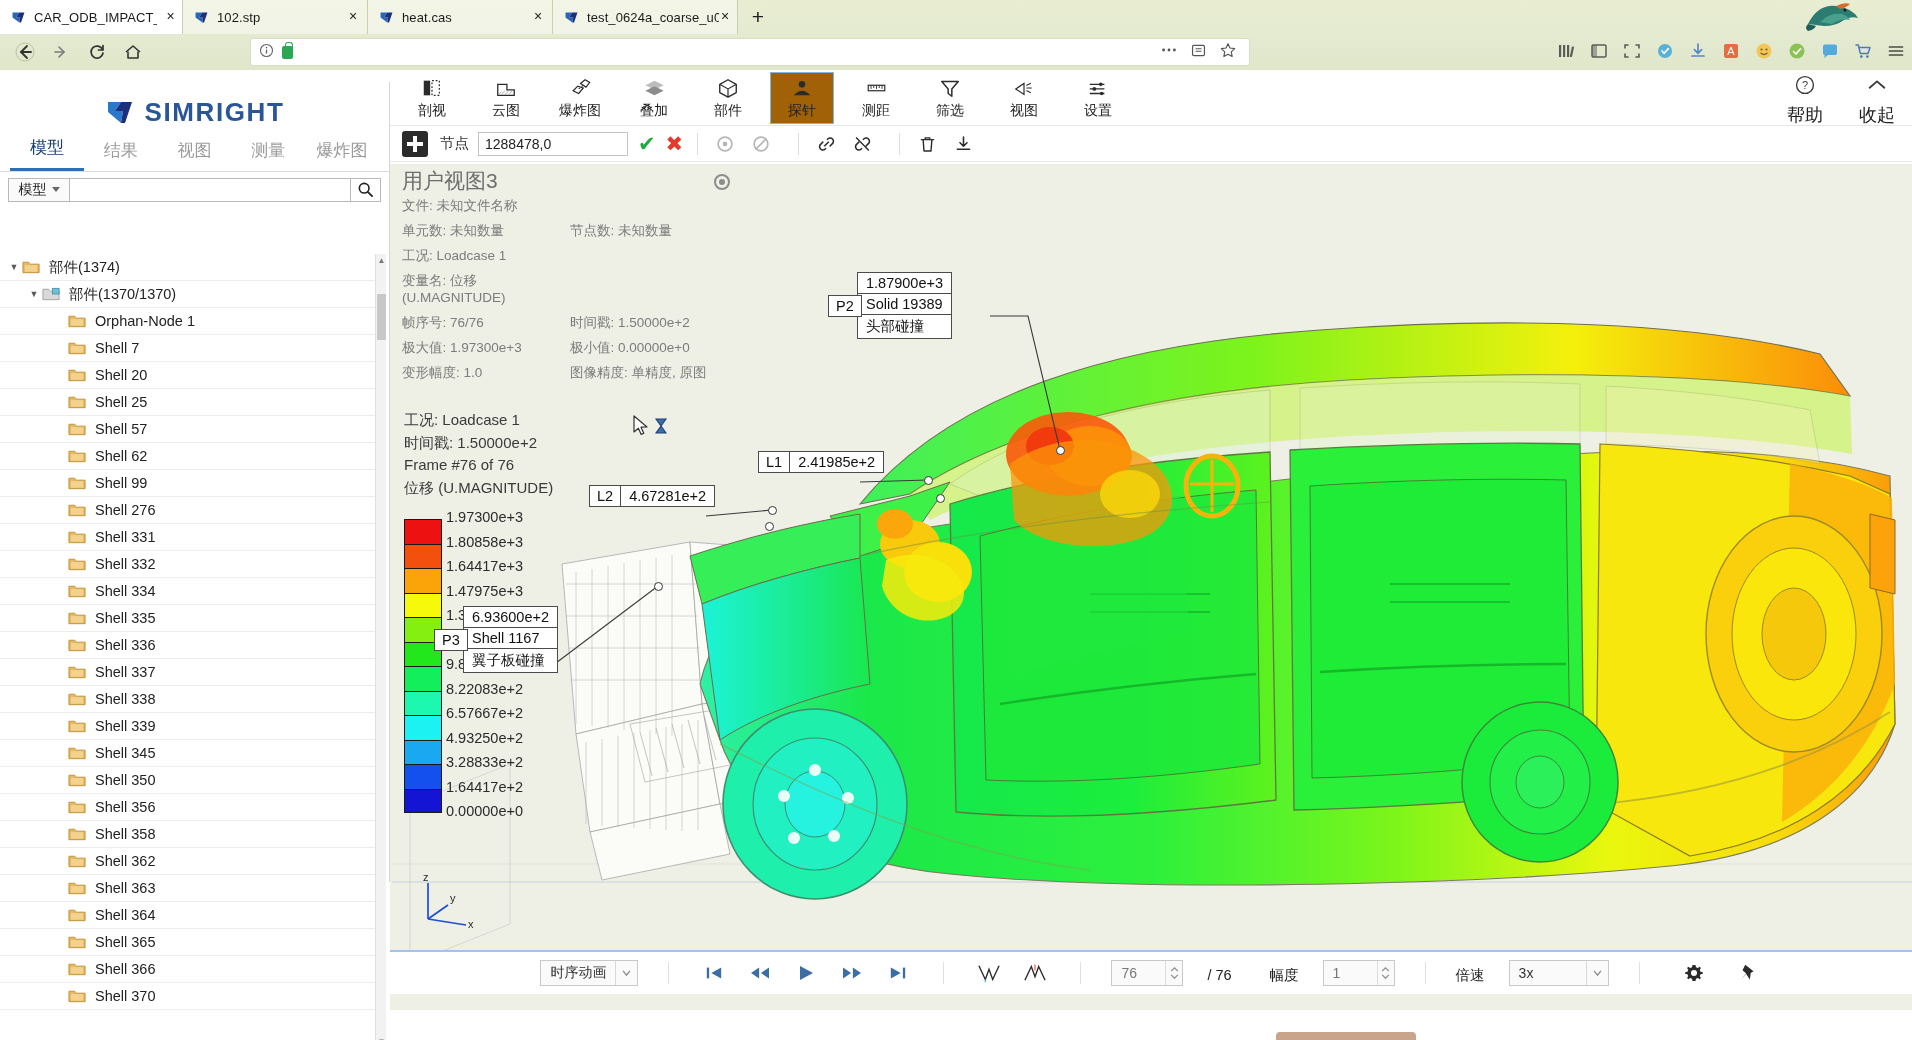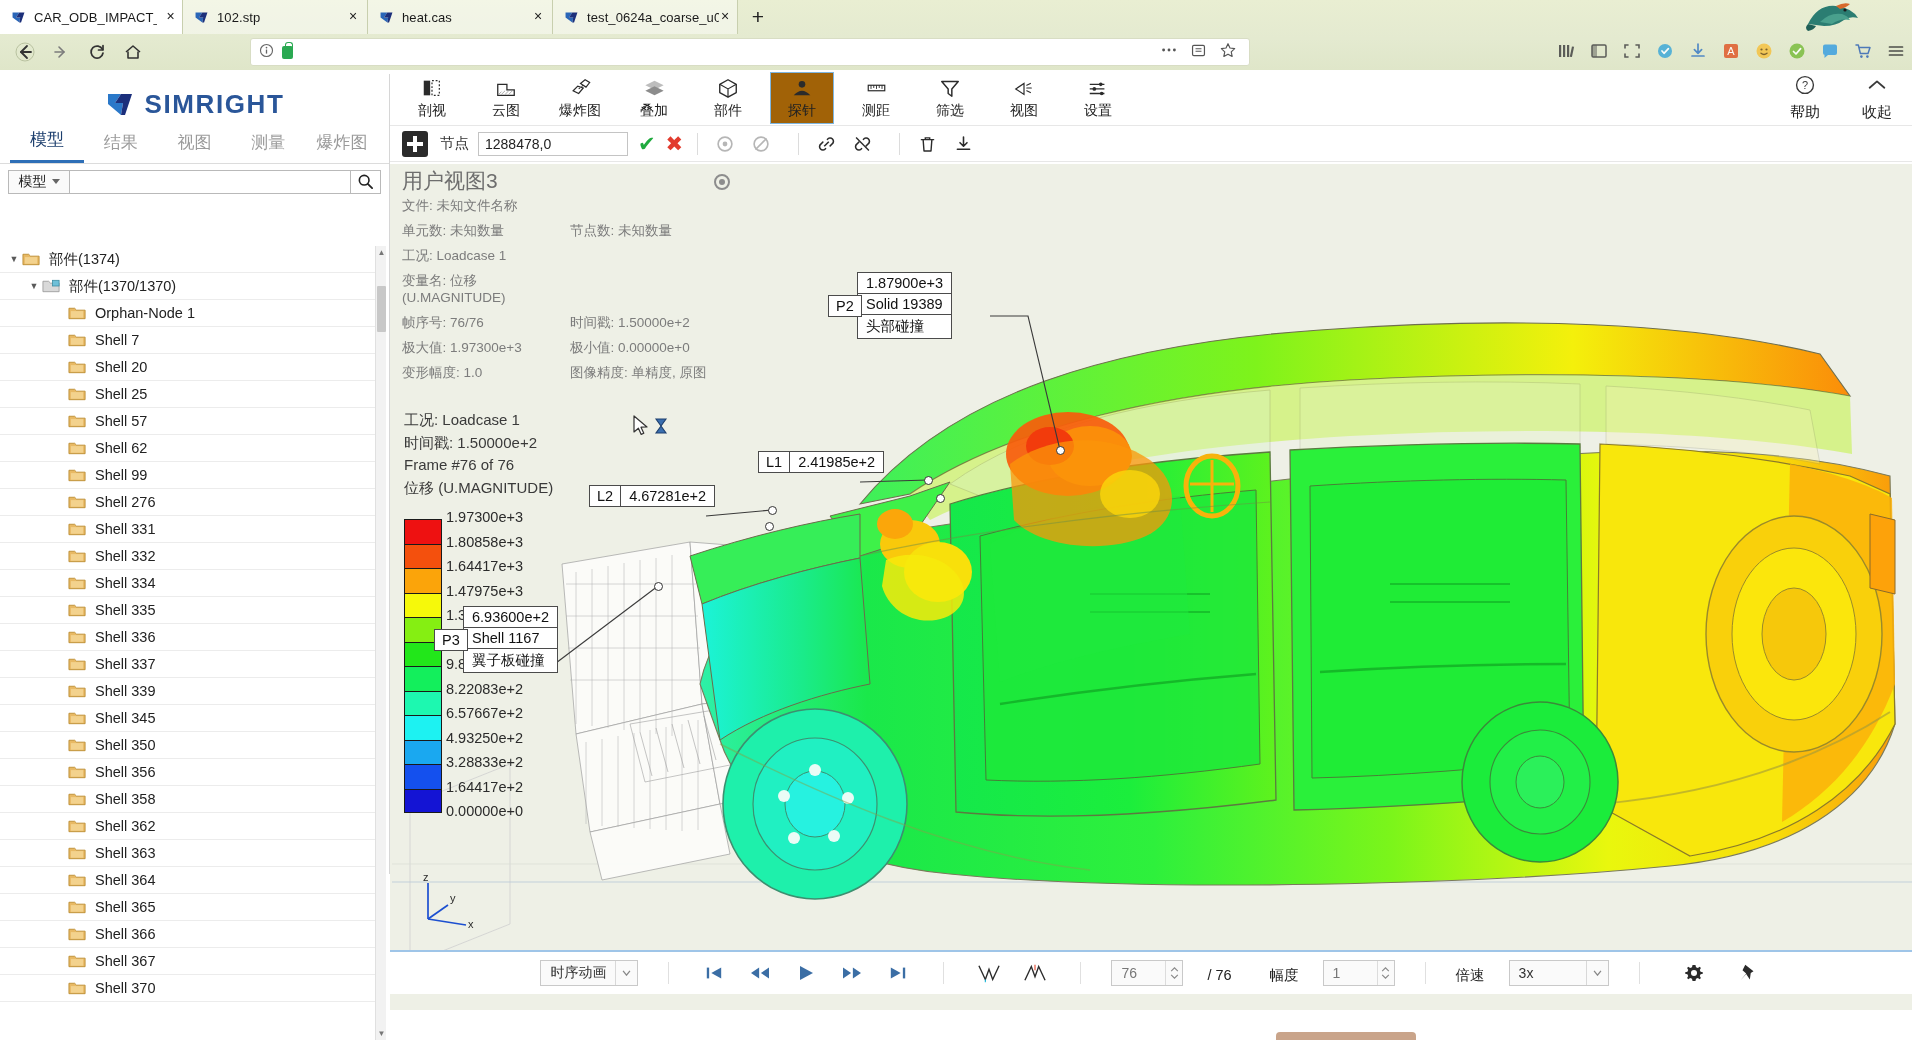--- a/index.html
+++ b/index.html
@@ -42,21 +42,21 @@
   .ub-right { display:flex; align-items:center; gap:12px; margin-left:auto; padding-right:4px; }
   #chrome-right { position:absolute; right:6px; top:36px; height:30px; display:flex;
      align-items:center; gap:13px; }
   .cricon { width:20px; height:20px; opacity:.85; }
   #bird { position:absolute; right:48px; top:-2px; width:62px; height:36px; }
 
   
   #app { position:absolute; left:0; top:70px; width:1912px; height:970px; background:#fff; }
 
   
-  #leftpanel { position:absolute; left:0; top:4px; width:390px; height:800px; background:#fff;
+  #leftpanel { position:absolute; left:0; top:12px; width:390px; height:800px; background:#fff;
      border-right:1px solid #d6d6d6; }
   #logo { height:48px; display:flex; align-items:center; justify-content:center; gap:10px;
      padding-top:12px; }
   #logo .mark { width:30px; height:30px; position:relative; }
   #logo .word { font-size:26px; font-weight:bold; color:#2a5699; letter-spacing:1.6px;
      font-family:"Liberation Sans",sans-serif; }
   #lefttabs { display:flex; height:42px; align-items:flex-end; border-bottom:1px solid #dcdcdc;
      padding:0 10px; }
   .ltab { flex:1; text-align:center; font-size:17px; color:#9b9b9b; padding-bottom:9px; }
   .ltab.active { color:#1d3f6e; border-bottom:3px solid #2e6fb7; font-weight:500; }
@@ -91,21 +91,21 @@
   
   #ribbon { height:56px; background:#fff; display:flex; align-items:center; position:relative;
      border-bottom:1px solid #e7e7e7; }
   .rb { width:64px; height:52px; margin-left:10px; display:flex; flex-direction:column;
      align-items:center; justify-content:center; gap:3px; }
   .rb.active { border:1px solid #7fb6e0; background:#a16207; }
   .rb .glyph { height:24px; display:flex; align-items:flex-end; }
   .rb .lbl { font-size:14px; color:#222; }
   #ribbon-right { position:absolute; right:10px; top:4px; display:flex; gap:22px; align-items:center; }
   .rbr { display:flex; flex-direction:column; align-items:center; gap:3px; width:50px; }
-  .rbr .lbl { font-size:15px; color:#222; }
+  .rbr .lbl { font-size:18px; color:#222; }
 
   
   #probebar { height:36px; display:flex; align-items:center; gap:0; padding-left:12px;
      border-bottom:1px solid #e7e7e7; background:#fff; position:relative; }
   #plusbtn { width:26px; height:26px; background:#2b2b2b; border-radius:3px; position:relative; }
   #plusbtn:before, #plusbtn:after { content:""; position:absolute; background:#fff; }
   #plusbtn:before { left:11px; top:5px; width:4px; height:16px; }
   #plusbtn:after  { left:5px; top:11px; width:16px; height:4px; }
   #nodelabel { margin-left:12px; font-size:14.5px; color:#333; }
   #nodeinput { margin-left:9px; width:150px; height:24px; border:1px solid #c4c4c4; background:#fff;
@@ -517,20 +517,28 @@
                 <path d="M3 6 H16 V13 H3 Z" fill="#f3d28d"></path>
               </svg></span>
             <span>Shell 337</span>
           </div>
           <div class="trow lvl3">
             <span class="caret"></span>
             <span class="ficon"><svg viewBox="0 0 20 16" width="19" height="16">
                 <path d="M1 3 H7 L9 5 H18 V14 H1 Z" fill="#e8b964" stroke="#b98a2e" stroke-width=".9"></path>
                 <path d="M3 6 H16 V13 H3 Z" fill="#f3d28d"></path>
               </svg></span>
+            <span>Shell 338</span>
+          </div>
+          <div class="trow lvl3">
+            <span class="caret"></span>
+            <span class="ficon"><svg viewBox="0 0 20 16" width="19" height="16">
+                <path d="M1 3 H7 L9 5 H18 V14 H1 Z" fill="#e8b964" stroke="#b98a2e" stroke-width=".9"></path>
+                <path d="M3 6 H16 V13 H3 Z" fill="#f3d28d"></path>
+              </svg></span>
             <span>Shell 339</span>
           </div>
           <div class="trow lvl3">
             <span class="caret"></span>
             <span class="ficon"><svg viewBox="0 0 20 16" width="19" height="16">
                 <path d="M1 3 H7 L9 5 H18 V14 H1 Z" fill="#e8b964" stroke="#b98a2e" stroke-width=".9"></path>
                 <path d="M3 6 H16 V13 H3 Z" fill="#f3d28d"></path>
               </svg></span>
             <span>Shell 345</span>
           </div>
@@ -590,28 +598,20 @@
               </svg></span>
             <span>Shell 365</span>
           </div>
           <div class="trow lvl3">
             <span class="caret"></span>
             <span class="ficon"><svg viewBox="0 0 20 16" width="19" height="16">
                 <path d="M1 3 H7 L9 5 H18 V14 H1 Z" fill="#e8b964" stroke="#b98a2e" stroke-width=".9"></path>
                 <path d="M3 6 H16 V13 H3 Z" fill="#f3d28d"></path>
               </svg></span>
             <span>Shell 366</span>
-          </div>
-          <div class="trow lvl3">
-            <span class="caret"></span>
-            <span class="ficon"><svg viewBox="0 0 20 16" width="19" height="16">
-                <path d="M1 3 H7 L9 5 H18 V14 H1 Z" fill="#e8b964" stroke="#b98a2e" stroke-width=".9"></path>
-                <path d="M3 6 H16 V13 H3 Z" fill="#f3d28d"></path>
-              </svg></span>
-            <span>Shell 367</span>
           </div>
           <div class="trow lvl3">
             <span class="caret"></span>
             <span class="ficon"><svg viewBox="0 0 20 16" width="19" height="16">
                 <path d="M1 3 H7 L9 5 H18 V14 H1 Z" fill="#e8b964" stroke="#b98a2e" stroke-width=".9"></path>
                 <path d="M3 6 H16 V13 H3 Z" fill="#f3d28d"></path>
               </svg></span>
             <span>Shell 370</span>
           </div>
         </div>

